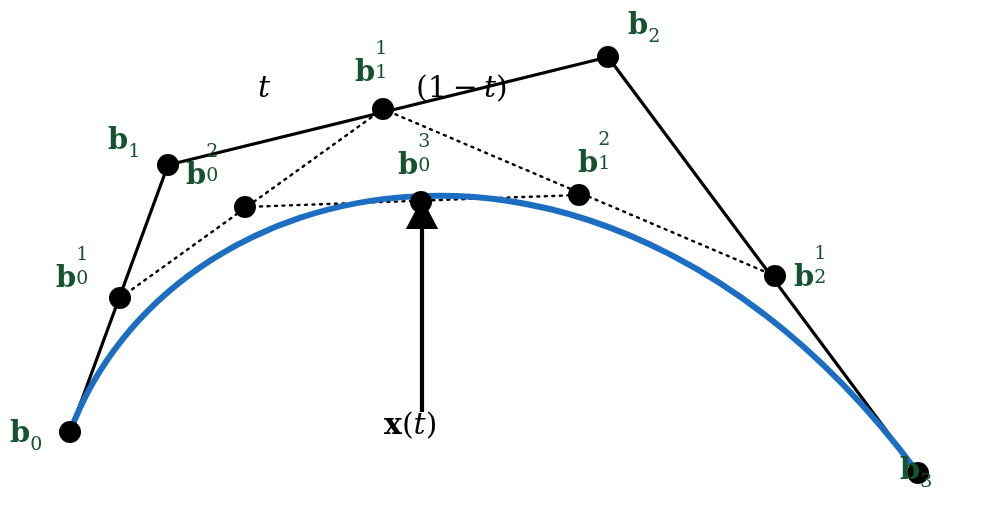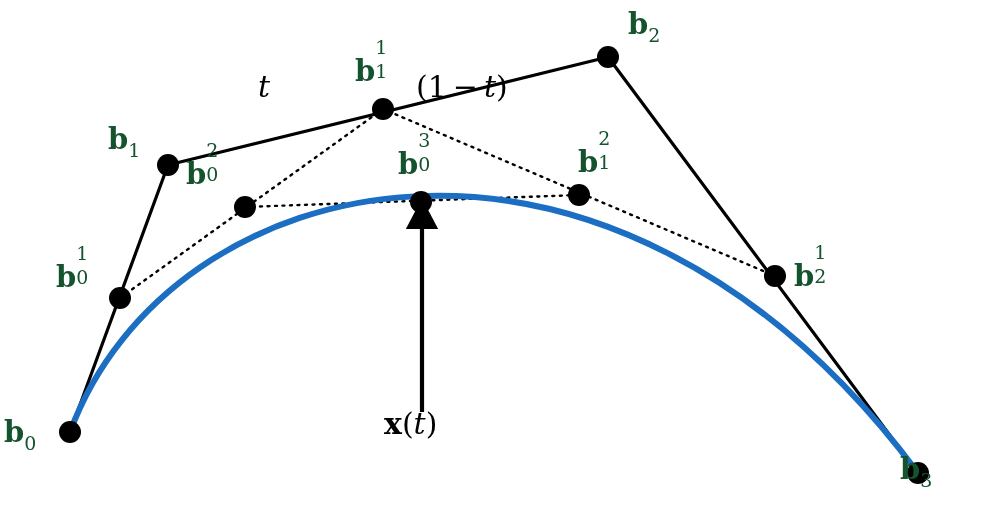--- a/index.html
+++ b/index.html
@@ -126,21 +126,21 @@
     <circle class="pt" id="pt-b2" cx="608" cy="57" r="11" fill="#000000"></circle>
     <circle class="pt" id="pt-b3" cx="918" cy="473" r="11" fill="#000000"></circle>
     <circle class="pt" id="pt-b0_1" cx="120" cy="298" r="11" fill="#000000"></circle>
     <circle class="pt" id="pt-b1_1" cx="383" cy="109" r="11" fill="#000000"></circle>
     <circle class="pt" id="pt-b2_1" cx="775" cy="276" r="11" fill="#000000"></circle>
     <circle class="pt" id="pt-b0_2" cx="245" cy="207" r="11" fill="#000000"></circle>
     <circle class="pt" id="pt-b1_2" cx="579" cy="195" r="11" fill="#000000"></circle>
     <circle class="pt" id="pt-b0_3" cx="421" cy="202" r="11" fill="#000000"></circle>
   </svg>
 
-  <div class="label" id="lbl-b0" style="left: 4px; top: 418px;">
+  <div class="label" id="lbl-b0" style="left: 10px; top: 418px;">
     <span class="bvec">b</span><span class="sub">0</span>
   </div>
 
   <div class="label" id="lbl-b1" style="left: 108px; top: 125px; text-align: right;">
     <span class="bvec">b</span><span class="sub">1</span>
   </div>
 
   <div class="label" id="lbl-b2" style="left: 628px; top: 10px;">
     <span class="bvec">b</span><span class="sub">2</span>
   </div>

